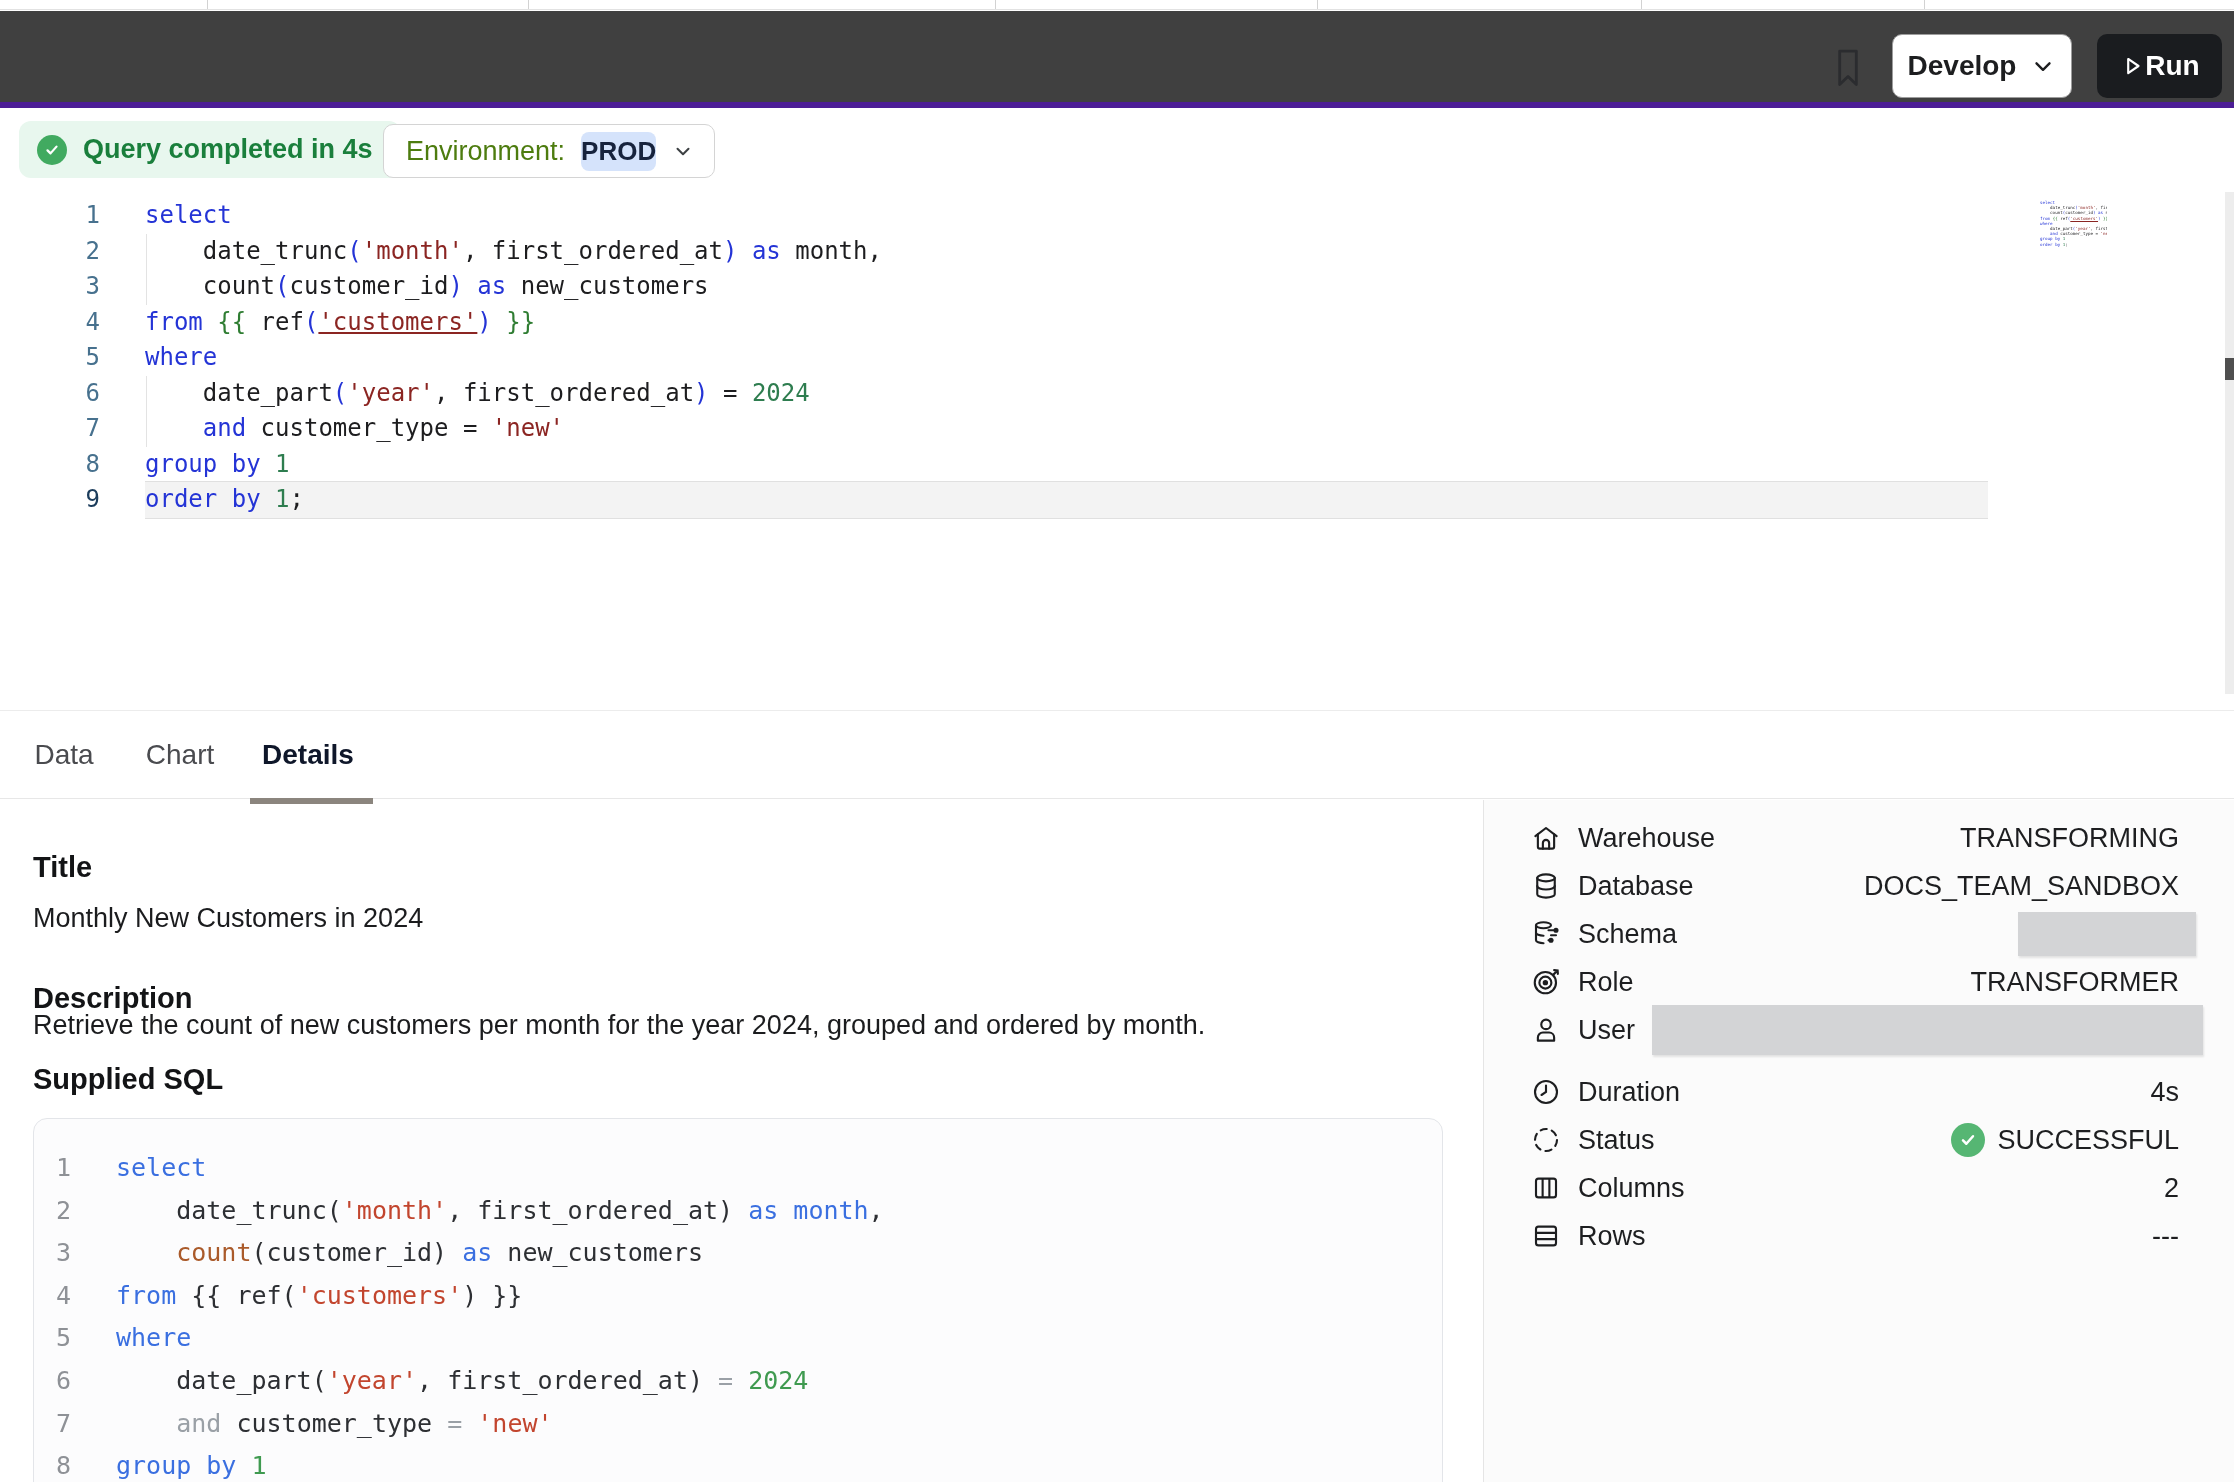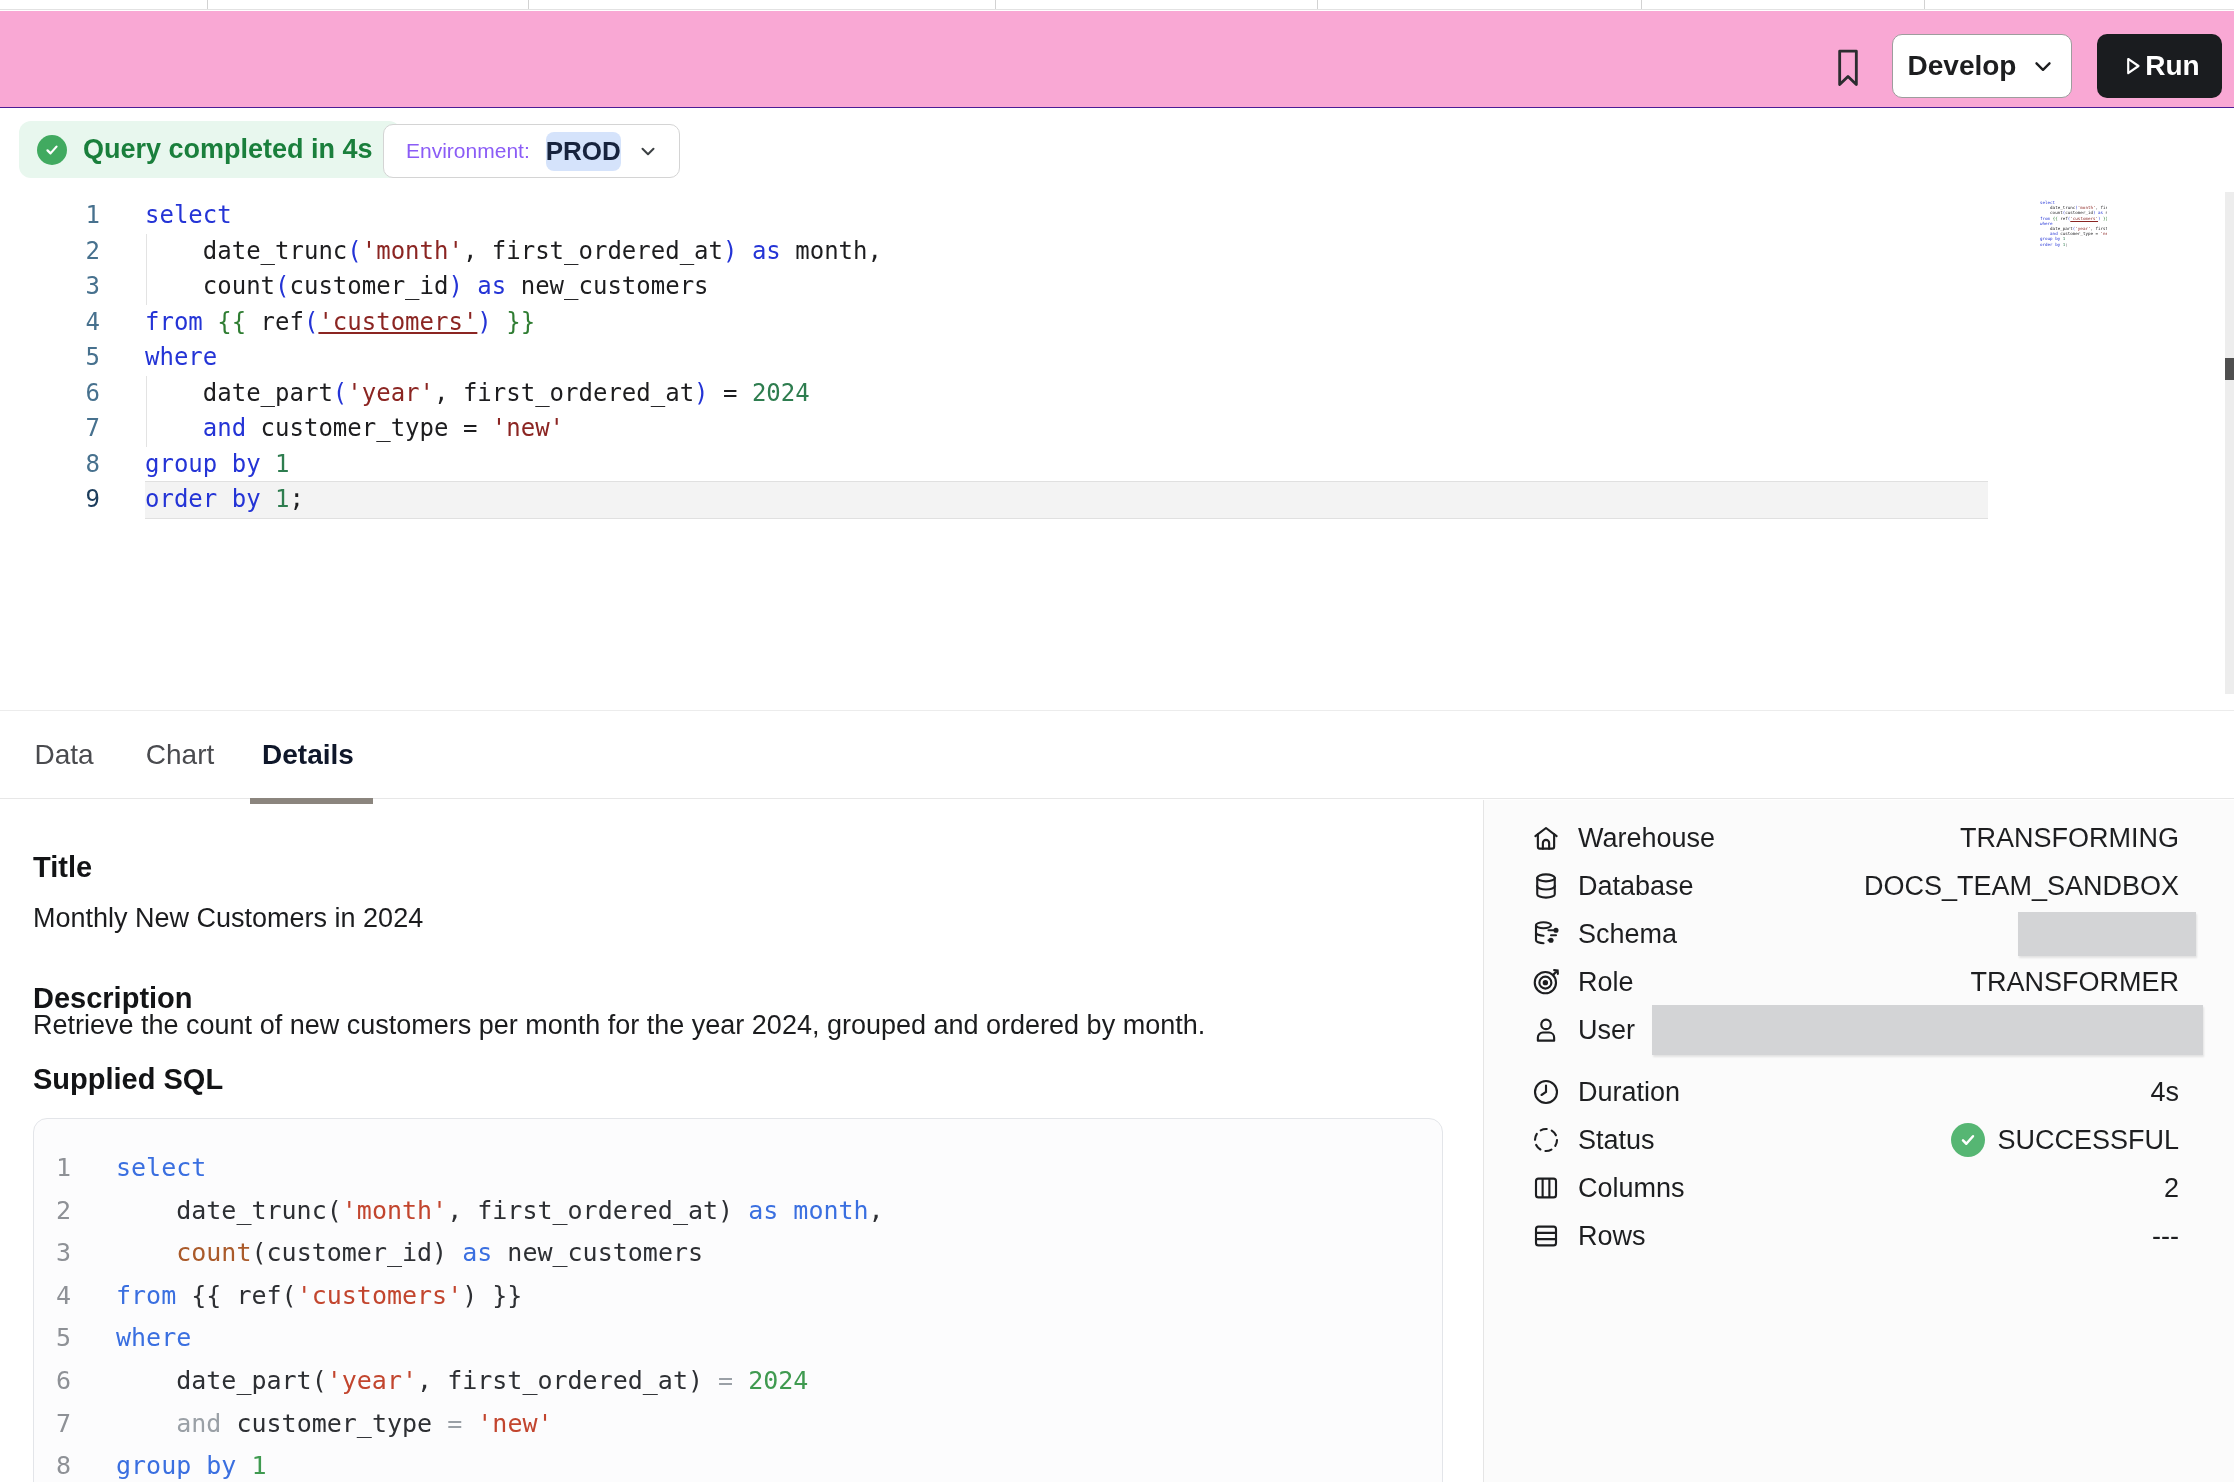--- a/index.html
+++ b/index.html
@@ -6,42 +6,42 @@
   html,body { width:2234px; height:1482px; overflow:hidden; background:#ffffff;
     font-family:"Liberation Sans", sans-serif; color:#1d1e20; }
   .app { position:relative; width:2234px; height:1482px; background:#fff; }
 
   
   .topstrip { position:absolute; left:0; top:0; width:2234px; height:10px; background:#fff;
     border-bottom:1px solid #e2e2e2; }
   .topstrip .sep { position:absolute; top:0; width:1px; height:9px; background:#d2d2d2; }
 
   
-  .header { position:absolute; left:0; top:11px; width:2234px; height:97px; background:#f9a8d4;
-    border-bottom:1px solid #4c1d95; }
+  .header { position:absolute; left:0; top:11px; width:2234px; height:97px; background:#404040;
+    border-bottom:6px solid #4c1d95; }
   .bookmark-btn { position:absolute; left:1828px; top:30px; width:48px; height:52px; background:none; border:none; cursor:pointer; }
   .btn-develop { position:absolute; left:1892px; top:23px; width:180px; height:64px;
     border:1.5px solid #9d9d9d; border-radius:10px; background:#fff;
     font-family:"Liberation Sans", sans-serif; font-size:28px; font-weight:600; color:#1d1e20;
     display:flex; align-items:center; justify-content:center; gap:14px; cursor:pointer; }
   .btn-run { position:absolute; left:2097px; top:23px; width:125px; height:64px;
     border:none; border-radius:10px; background:#1a1c1f; color:#fff;
     font-family:"Liberation Sans", sans-serif; font-size:28px; font-weight:600;
     display:flex; align-items:center; justify-content:center; gap:0; cursor:pointer; }
 
   
   .status-pill { position:absolute; left:19px; top:121px; height:57px; padding:0 28px 0 18px;
     background:#e8f7ee; border-radius:12px; display:flex; align-items:center; gap:16px; }
   .status-pill .txt { font-size:27px; font-weight:600; color:#1a7f3c; }
   .check-circle { width:30px; height:30px; border-radius:50%; background:#41aa60;
     display:flex; align-items:center; justify-content:center; flex:0 0 auto; }
   .env-select { position:absolute; left:383px; top:124px; height:54px; padding:0 20px 0 22px;
     background:#fff; border:1.5px solid #d4d4d4; border-radius:10px;
     display:flex; align-items:center; gap:16px; cursor:pointer; }
-  .env-select .lbl { font-size:21px; color:#8b5cf6; }
+  .env-select .lbl { font-size:27px; color:#4d7c0f; }
   .env-pill { background:#d5e3fb; color:#17233d; font-size:26px; font-weight:600;
     border-radius:8px; padding:4px 0; }
 
   
   .editor { position:absolute; left:0; top:198px; width:2234px; height:500px; }
   .ed-lines { position:absolute; left:0; top:0; width:1988px;
     font-family:"DejaVu Sans Mono", monospace; font-size:24px; line-height:35.5px; }
   .code-line { display:flex; white-space:pre; }
   .code-line .lineno { flex:0 0 100px; text-align:right; color:#47718e; }
   .code-line .code-text { flex:1 1 auto; margin-left:45px; }

